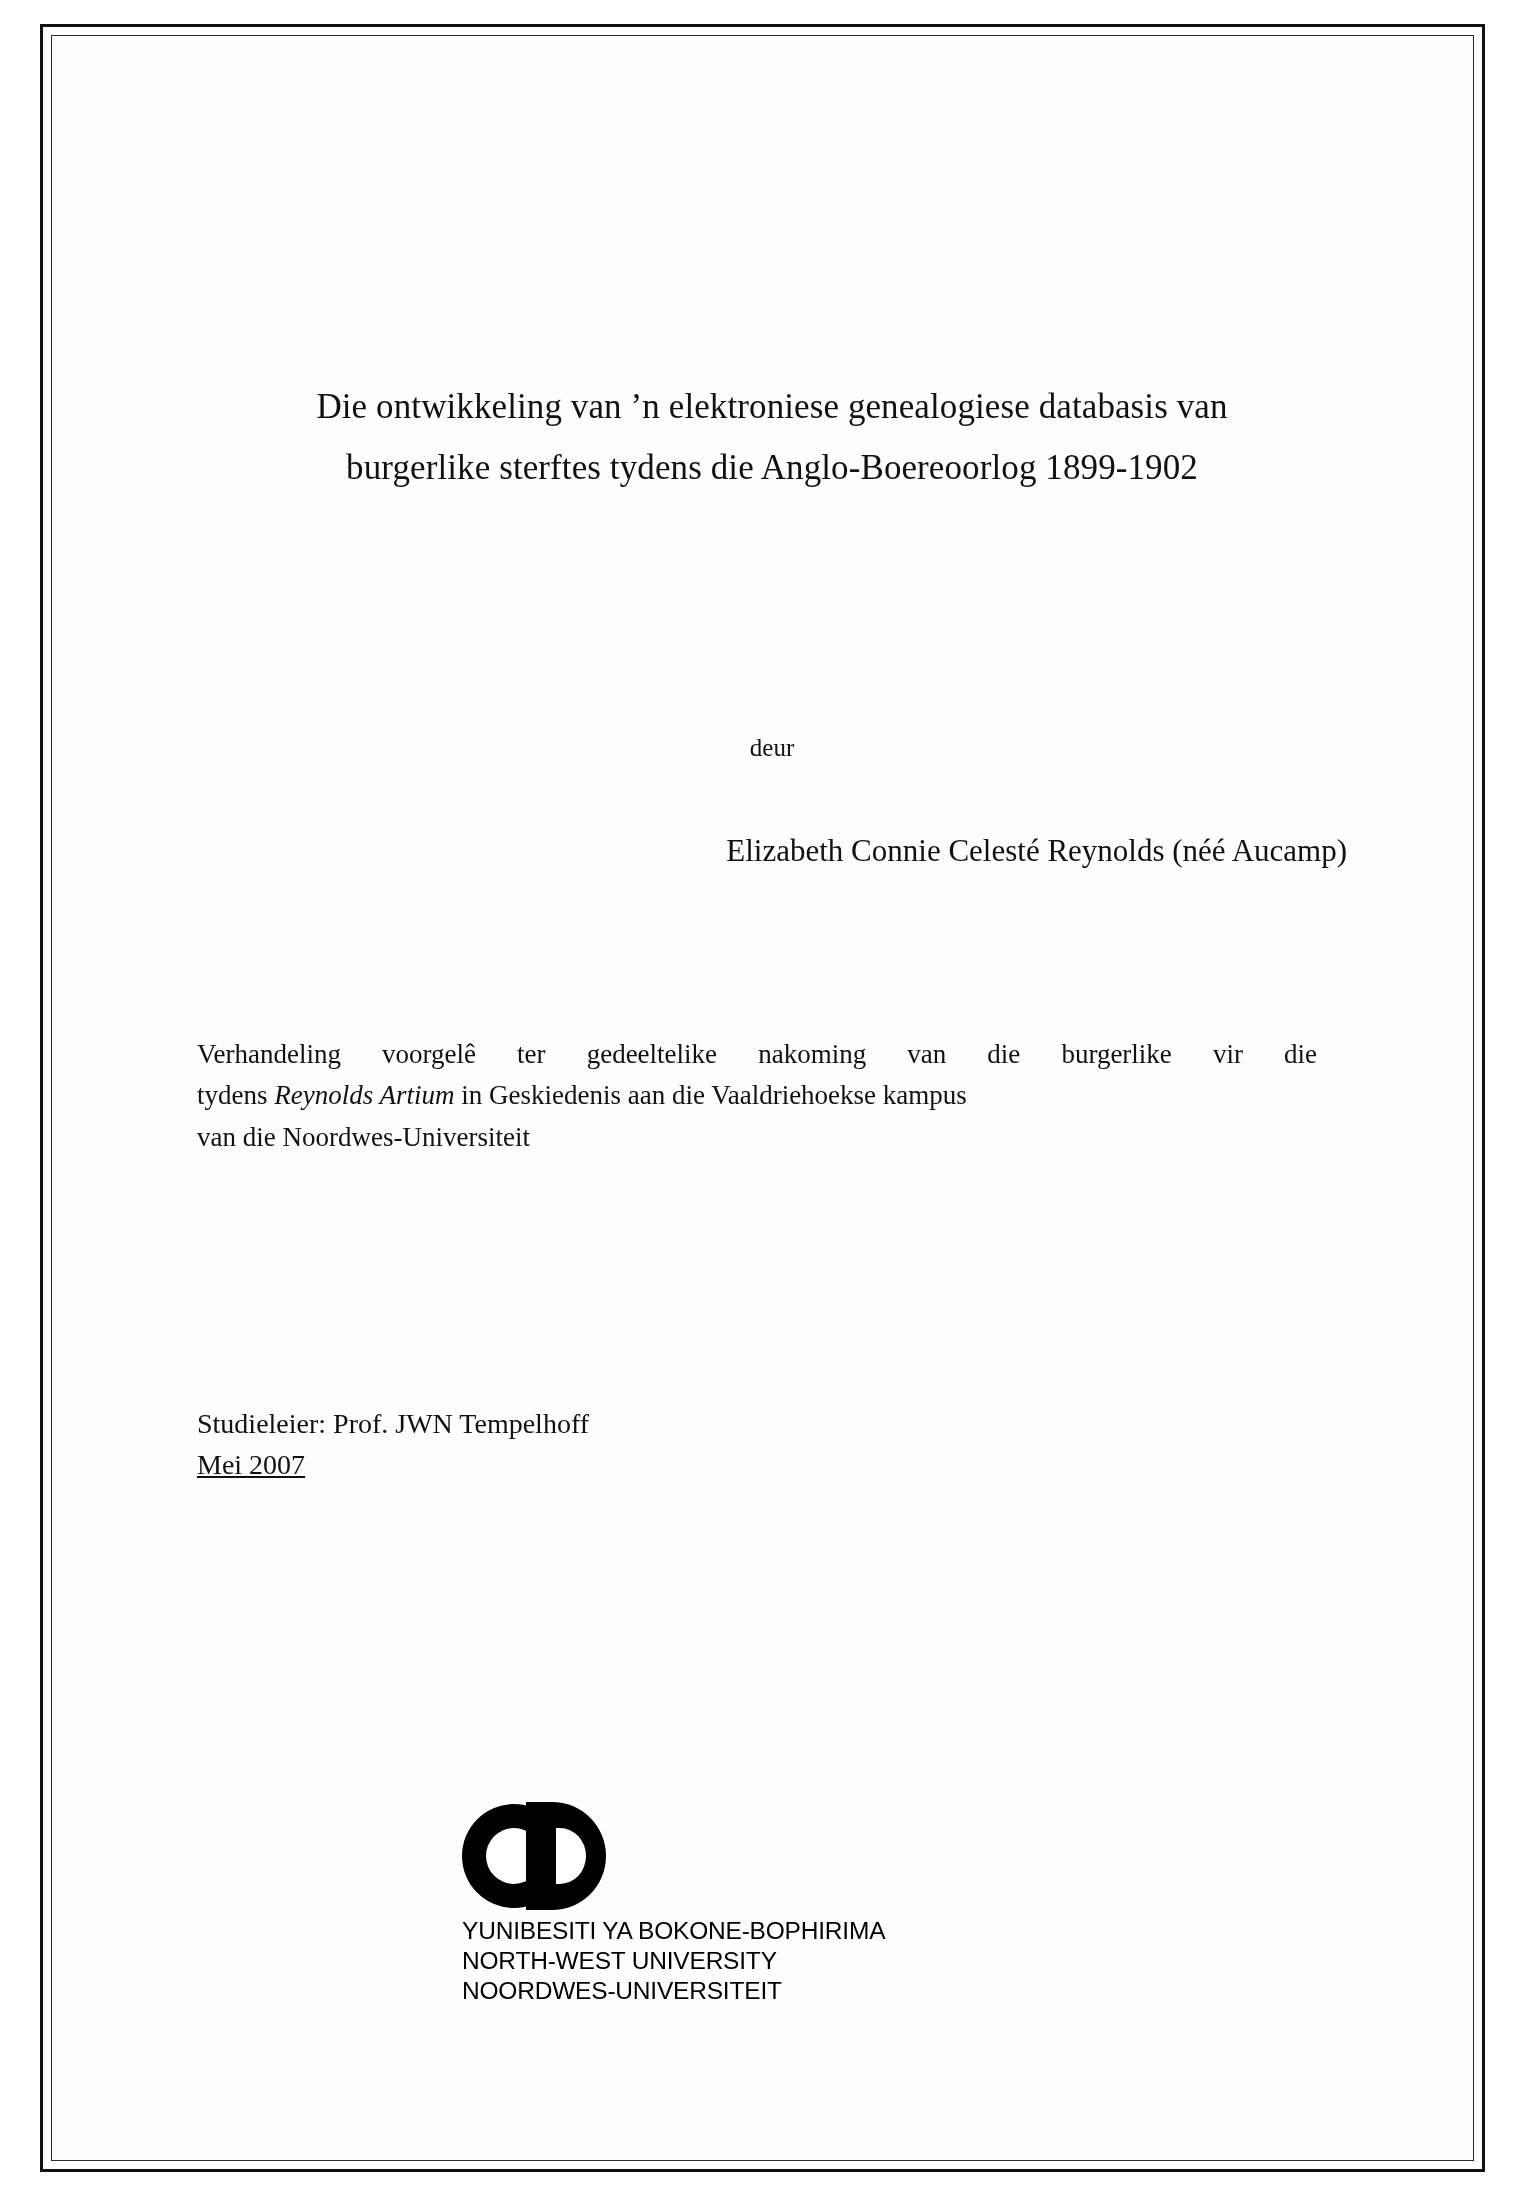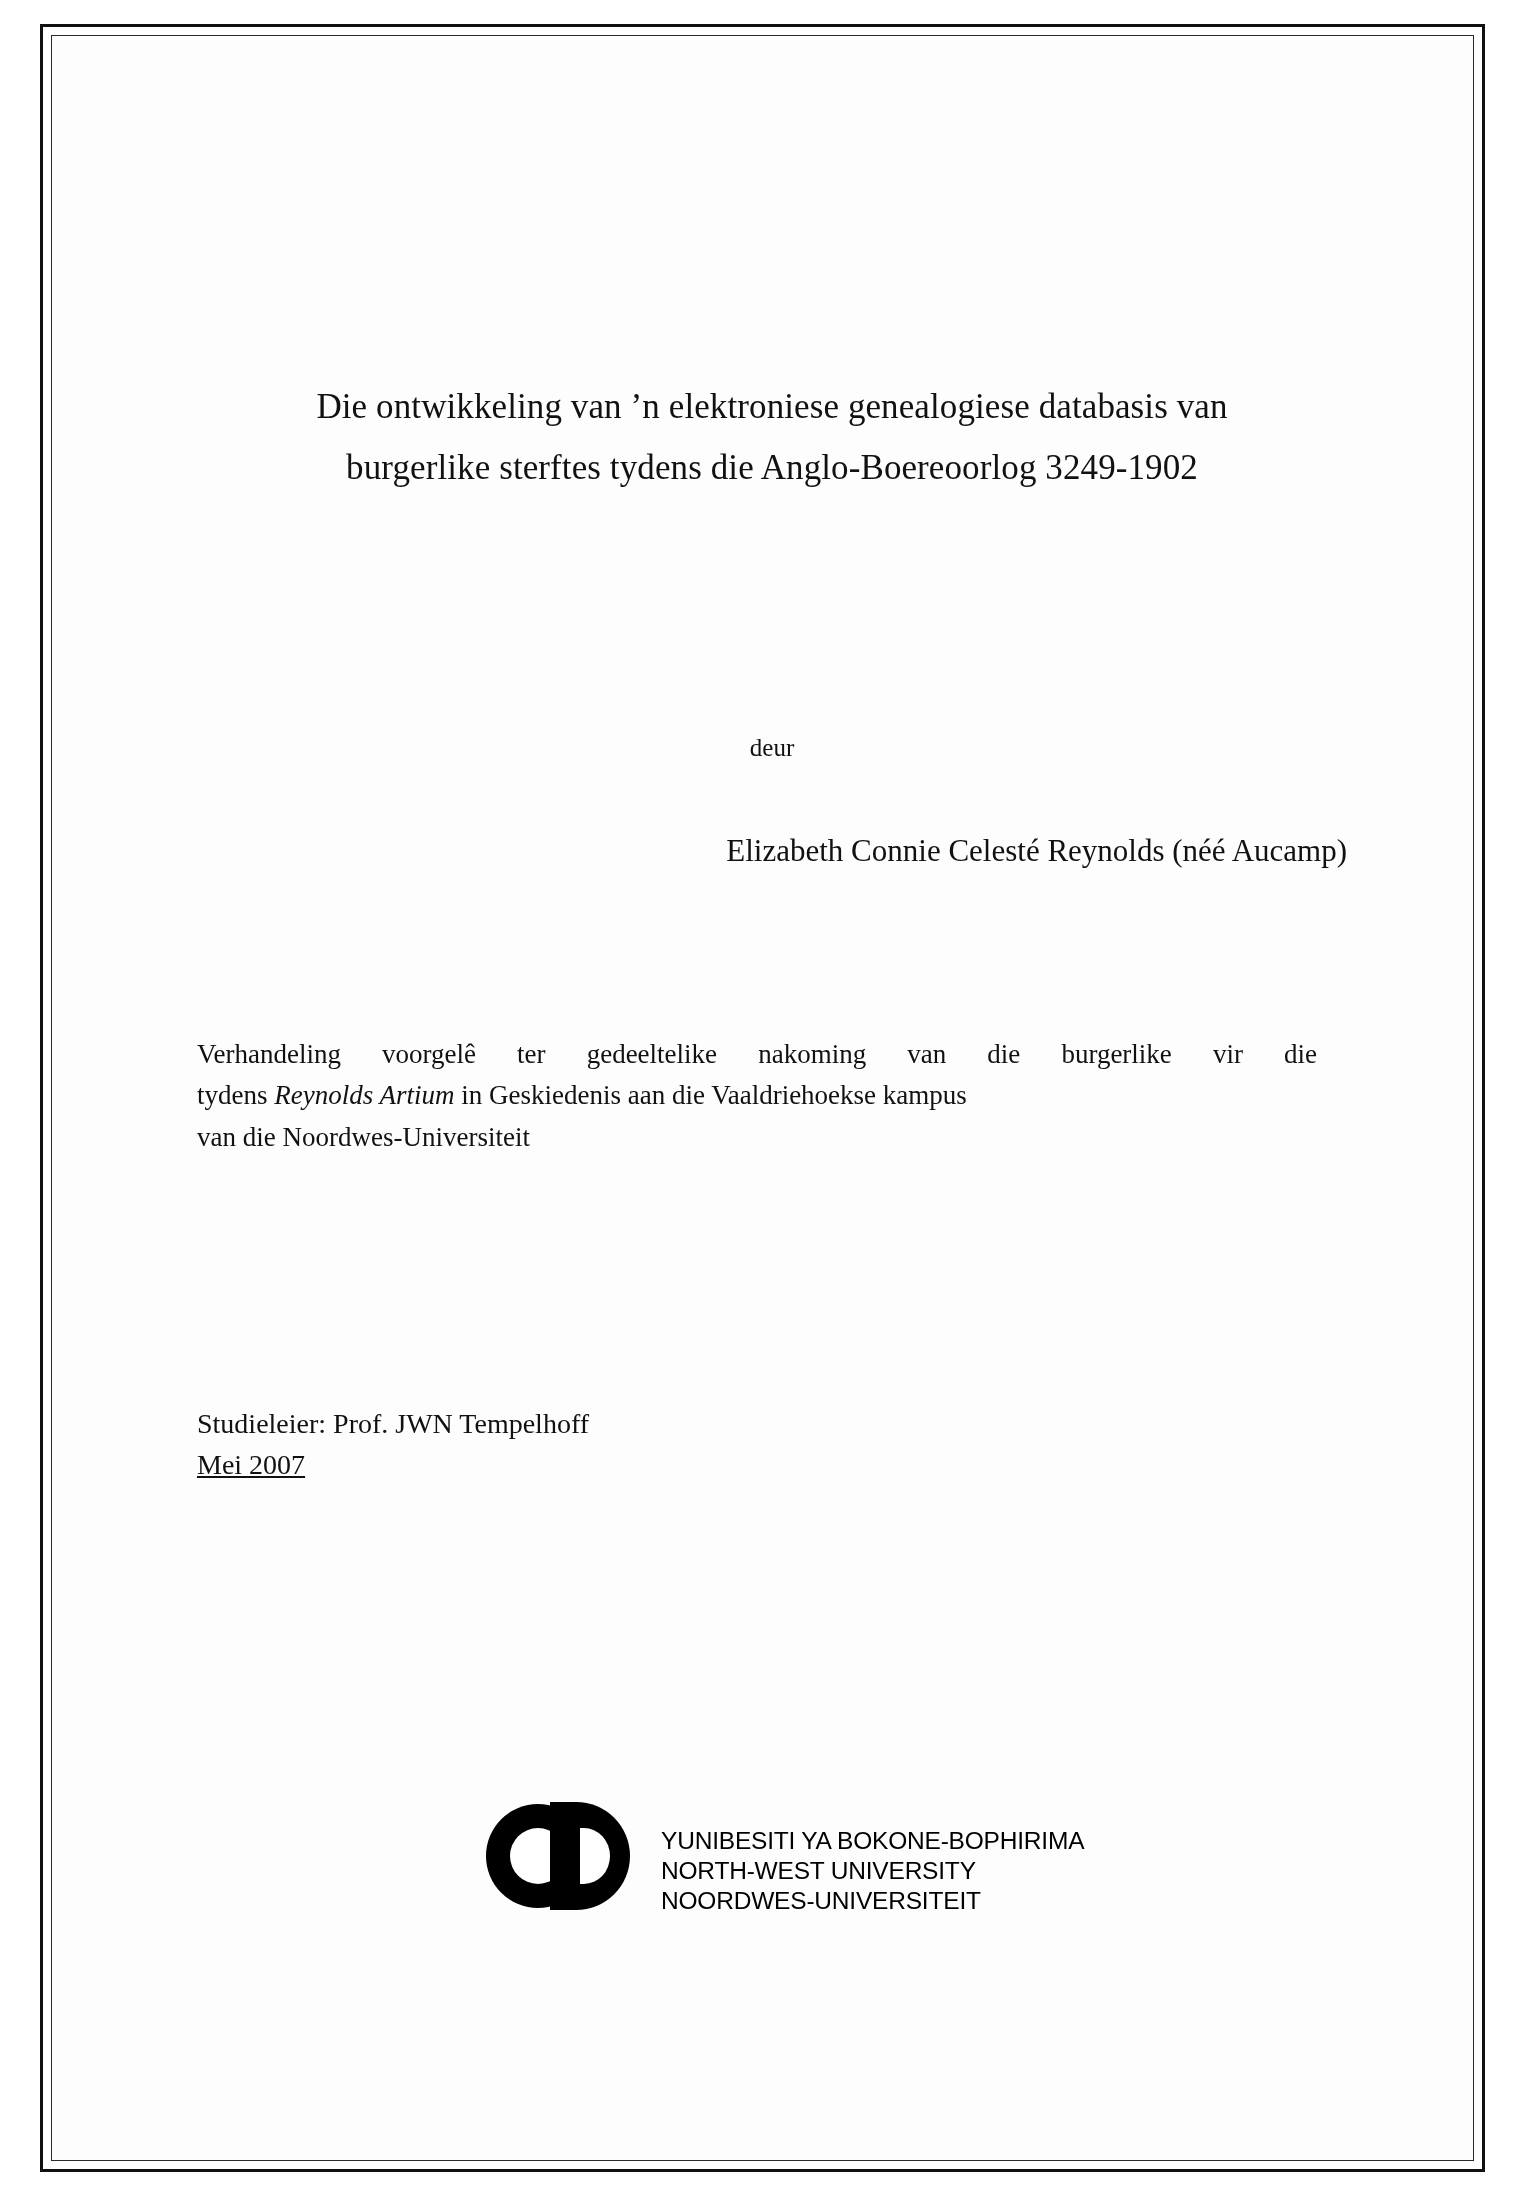--- a/index.html
+++ b/index.html
@@ -97,24 +97,25 @@
     line-height: 1.45;
   }
   .supervisor-block .date {
     display: block;
     text-decoration: underline;
   }
 
   
   .logo-row {
     position: absolute;
-    left: 428px;
+    left: 404px;
     top: 1760px;
     display: flex;
-    align-items: flex-end;
+    align-items: flex-start;
+    flex-direction: column;
   }
   .logo-mark {
     width: 175px;
     height: 120px;
     position: relative;
     flex: none;
   }
   .logo-mark .c-outer {
     position: absolute;
     left: 6px;
@@ -186,21 +187,21 @@
 </head>
 <body>
 
 <div class="page-frame">
   <div class="page-inner">
 
     <div class="content">
 
       <h1 class="title">
         <span>Die ontwikkeling van ’n elektroniese genealogiese databasis van</span>
-        <span class="line2">burgerlike sterftes tydens die Anglo-Boereoorlog 3249-1902</span>
+        <span class="line2">burgerlike sterftes tydens die Anglo-Boereoorlog 1899-1902</span>
       </h1>
 
       <div class="deur">deur</div>
 
       <div class="author">Elizabeth Connie Celesté Reynolds (néé Aucamp)</div>
 
       <div class="statement">
         <span class="l1">Verhandeling voorgelê ter gedeeltelike nakoming van die burgerlike vir die</span>
         <span class="l2"><span>tydens </span><em>Reynolds Artium</em><span> in Geskiedenis aan die Vaaldriehoekse kampus</span></span>
         <span class="l3">van die Noordwes-Universiteit</span>

